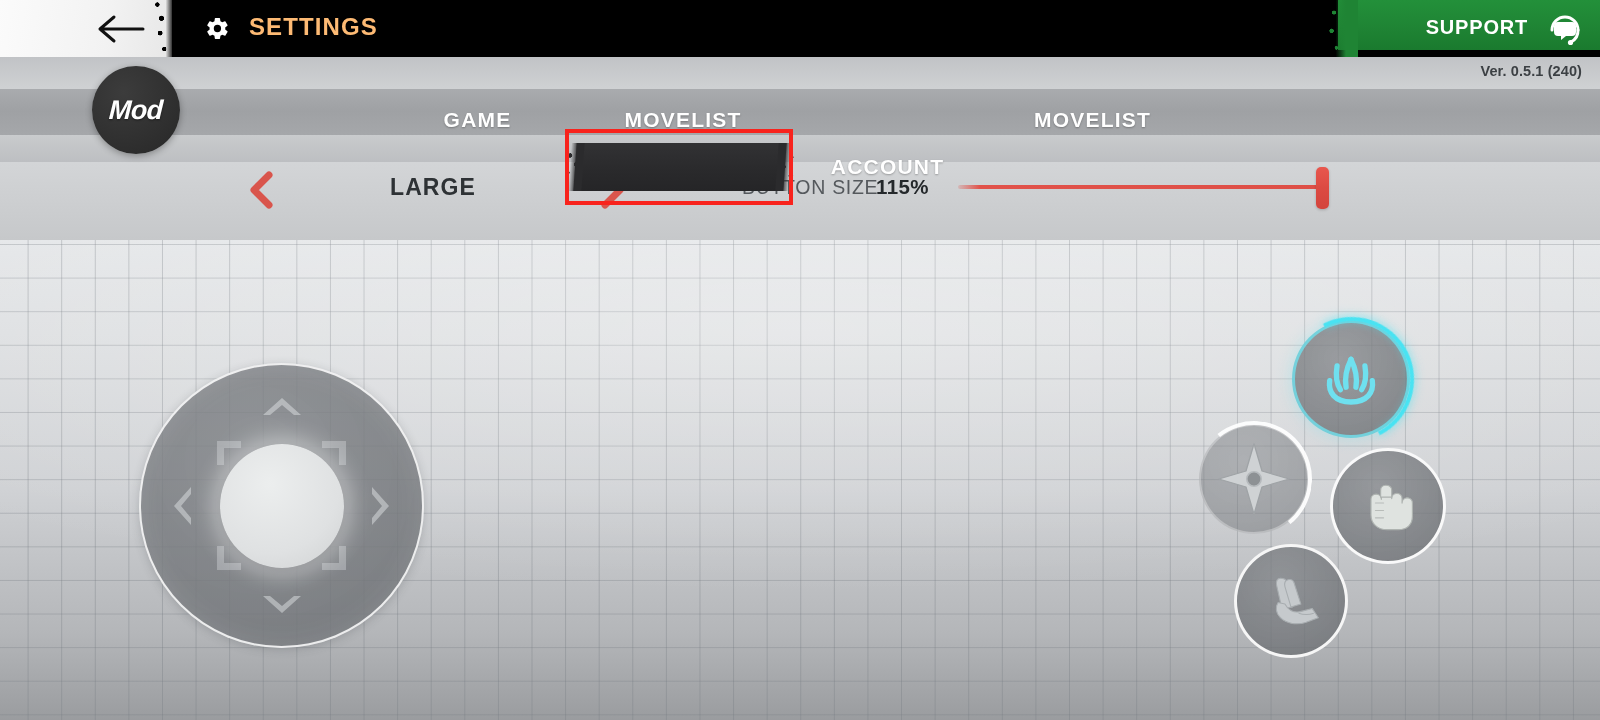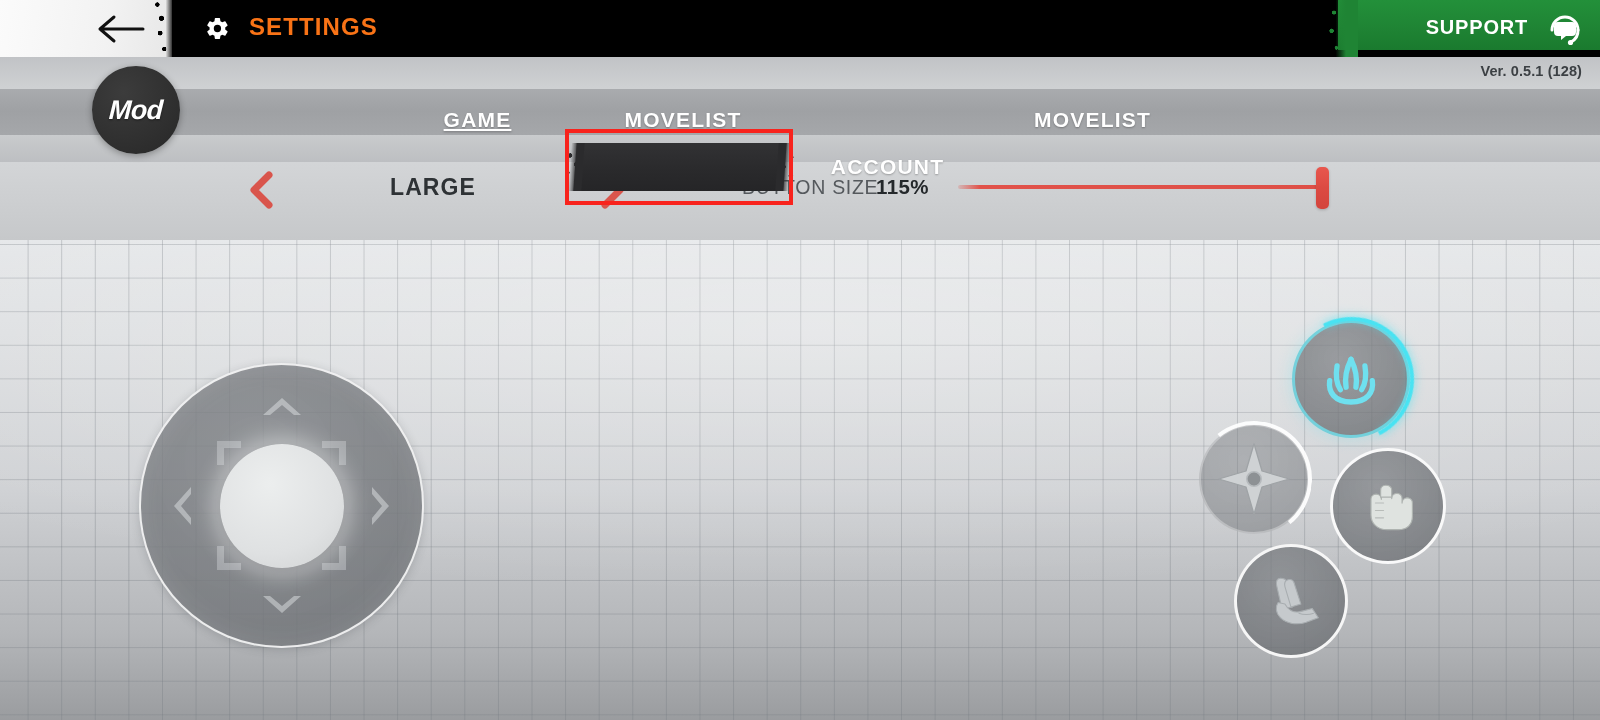--- a/index.html
+++ b/index.html
@@ -50,21 +50,21 @@
       radial-gradient(circle at 58% 72%, #000 0 1.8px, transparent 2.2px),
       radial-gradient(circle at 30% 86%, #000 0 2px, transparent 2.4px),
       linear-gradient(90deg, transparent 0%, transparent 34%, #000 58%, #000 100%);
   }
   .back-arrow {
     position:absolute; left:95px; top:14px; width:52px; height:30px; cursor:pointer;
   }
   .gear-icon { position:absolute; left:205px; top:16px; width:25px; height:25px; }
   .settings-title {
     position:absolute; left:249px; top:13px;
-    font-size:24px; font-weight:700; letter-spacing:1.1px; color:#f97316;
+    font-size:24px; font-weight:700; letter-spacing:1.1px; color:#fdba74;
     font-family:"Liberation Sans", sans-serif;
   }
 
   
   .support-block {
     position:absolute; right:0; top:0; width:262px; height:50px;
     background:linear-gradient(180deg,#23903a 0%, #1f8434 55%, #1a7a2e 100%);
     cursor:pointer;
   }
   .support-block::before {
@@ -115,21 +115,21 @@
     text-shadow:0 1px 2px rgba(0,0,0,0.5);
   }
 
   .tabs { position:absolute; left:0; top:57px; width:1600px; height:105px; }
   .tab {
     position:absolute; top:43px; height:40px; display:flex; align-items:center;
     justify-content:center; color:#fff; font-size:21px; font-weight:700;
     letter-spacing:1.2px; cursor:pointer; white-space:nowrap;
     text-shadow:0 1px 2px rgba(0,0,0,0.28);
   }
-  .tab-0 { left:410px; width:135px;text-decoration:underline; }
+  .tab-0 { left:410px; width:135px; }
   .tab-1 { left:598px; width:170px; z-index:3; }
   .tab-2 { left:810px; width:155px;margin-top:47px; }
   .tab-3 { left:1010px; width:165px; }
 
   .tab-active-shape {
     position:absolute; left:575px; top:86px; width:210px; height:48px;
     background:linear-gradient(180deg,#323234 0%, #2a2a2c 55%, #252527 100%);
     transform:skewX(-4deg);
     z-index:2;
   }
@@ -403,21 +403,21 @@
     <div class="tab tab-1">MOVELIST</div>
     <div class="tab tab-2">ACCOUNT</div>
     <div class="tab tab-3">MOVELIST</div>
     <div class="tab-highlight-box"></div>
   </div>
 
   <div class="mod-badge">
     <span class="mod-badge-text">Mod</span>
   </div>
 
-  <div class="version">Ver. 0.5.1 (128)</div>
+  <div class="version">Ver. 0.5.1 (240)</div>
 
   <div class="topbar">
     <div class="topbar-left-white"></div>
 
     <div class="back-arrow">
       <svg viewBox="0 0 52 30" width="52" height="30">
         <path d="M48 15 L5 15 M5 15 L19 3 M5 15 L19 27" fill="none" stroke="#111" stroke-width="3" stroke-linecap="round" stroke-linejoin="round"></path>
       </svg>
     </div>
 

